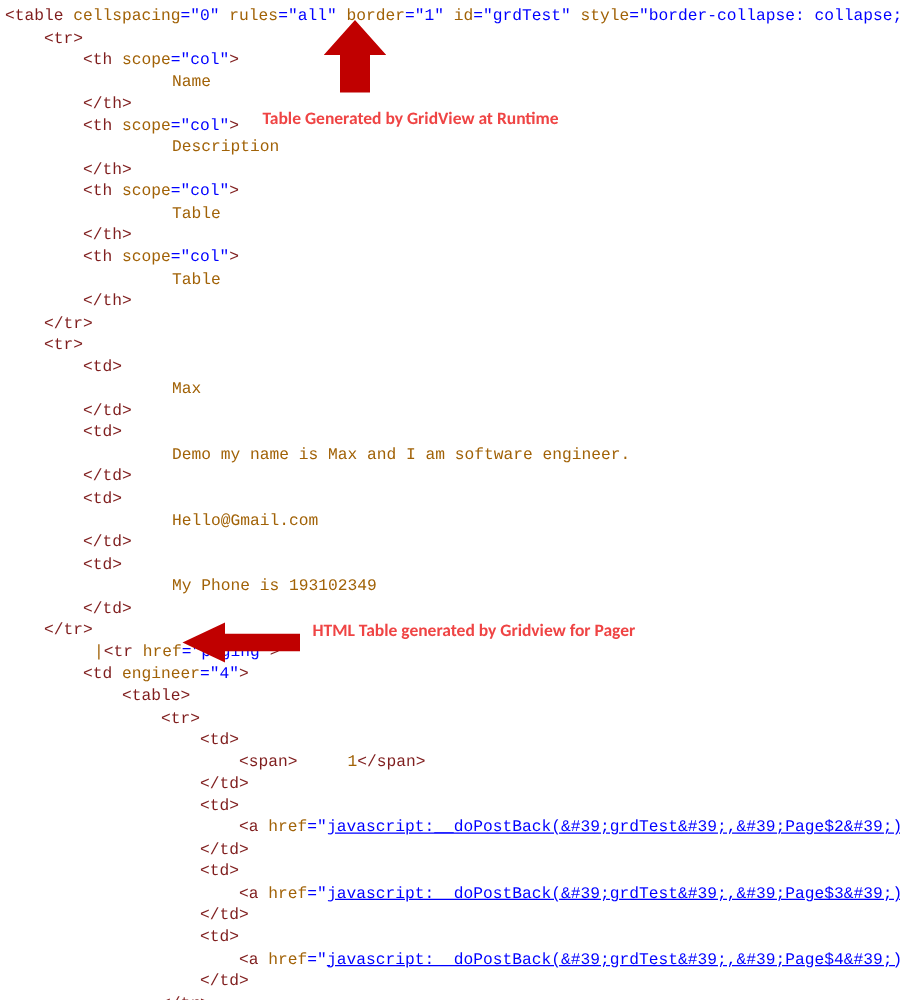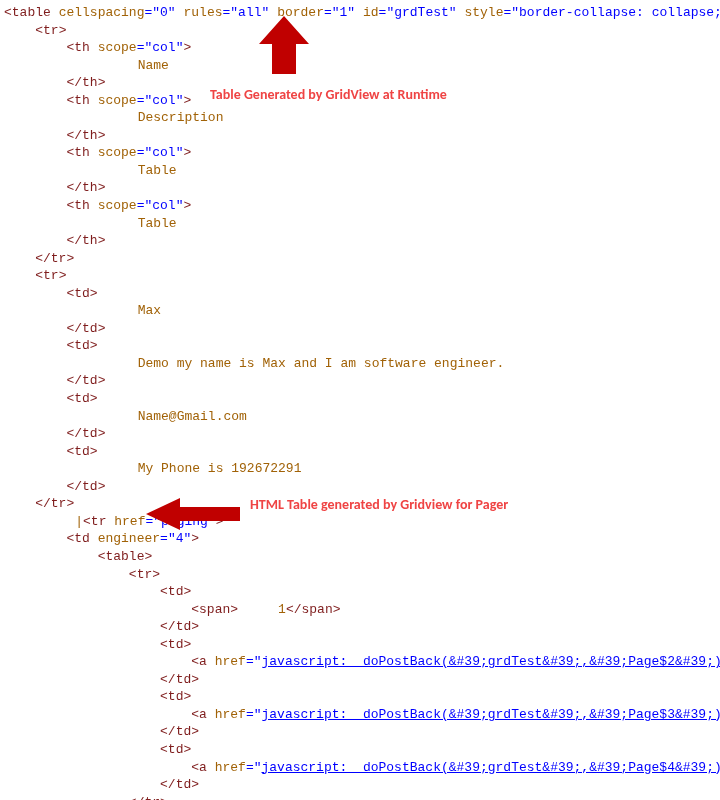--- a/index.html
+++ b/index.html
@@ -63,24 +63,24 @@
         <span class="tag">&lt;/th&gt;</span>
     <span class="tag">&lt;/tr&gt;</span>
     <span class="tag">&lt;tr</span><span class="tag">&gt;</span>
         <span class="tag">&lt;td</span><span class="tag">&gt;</span>
             <span class="txt">Max</span>
         <span class="tag">&lt;/td&gt;</span>
         <span class="tag">&lt;td</span><span class="tag">&gt;</span>
             <span class="txt">Demo my name is Max and I am software engineer.</span>
         <span class="tag">&lt;/td&gt;</span>
         <span class="tag">&lt;td</span><span class="tag">&gt;</span>
-            <span class="txt">Name@Gmail.com</span>
+            <span class="txt">Hello@Gmail.com</span>
         <span class="tag">&lt;/td&gt;</span>
         <span class="tag">&lt;td</span><span class="tag">&gt;</span>
-            <span class="txt">My Phone is 192672291</span>
+            <span class="txt">My Phone is 193102349</span>
         <span class="tag">&lt;/td&gt;</span>
     <span class="tag">&lt;/tr&gt;</span>
     <span class="txt">|</span><span class="tag">&lt;tr</span> <span class="attr">href</span><span class="eq">=</span><span class="val">"paging"</span><span class="tag">&gt;</span>
         <span class="tag">&lt;td</span> <span class="attr">engineer</span><span class="eq">=</span><span class="val">"4"</span><span class="tag">&gt;</span>
             <span class="tag">&lt;table</span><span class="tag">&gt;</span>
                 <span class="tag">&lt;tr</span><span class="tag">&gt;</span>
                     <span class="tag">&lt;td</span><span class="tag">&gt;</span>
                         <span class="tag">&lt;span</span><span class="tag">&gt;</span><span class="txt">1</span><span class="tag">&lt;/span&gt;</span>
                     <span class="tag">&lt;/td&gt;</span>
                     <span class="tag">&lt;td</span><span class="tag">&gt;</span>

